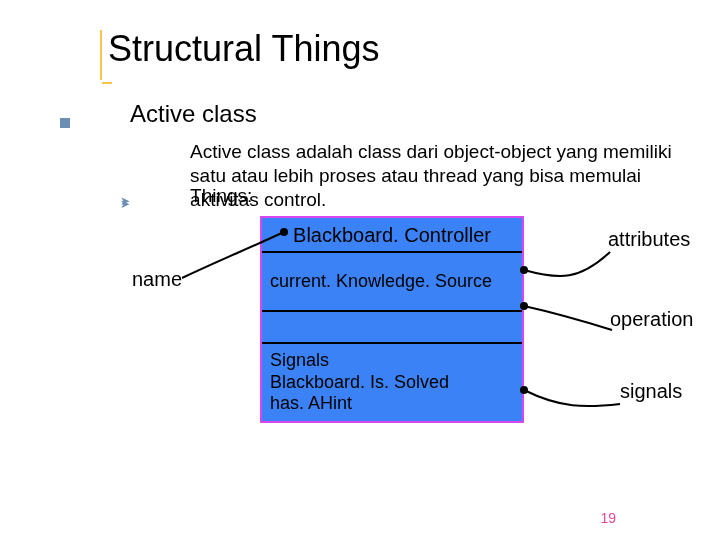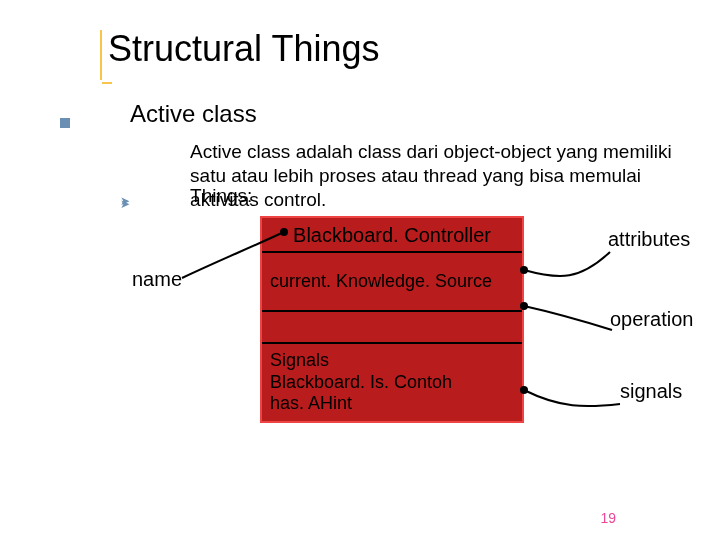--- a/index.html
+++ b/index.html
@@ -64,22 +64,22 @@
     margin-top: 4px;
     flex: none;
   }
   .lvl2-text {
     font-size: 19px;
     color: #000;
     line-height: 1.25;
   }
   .uml-box {
     position: absolute;
-    border: 2px solid #ef4444;
-    background: #b91c1c;
+    border: 2px solid #d946ef;
+    background: #3b82f6;
   }
   .compartment {
     border-top: 2px solid #000;
   }
   .uml-name {
     text-align: center;
     font-size: 20px;
     padding: 6px 4px 4px 4px;
   }
   .uml-attr {
@@ -136,21 +136,21 @@
     <div class="chev">➤</div>
     <div class="lvl2-text">Things:</div>
   </div>
 
   <div class="uml-box" style="left:260px; top:216px; width:260px;">
     <div class="uml-name">Blackboard. Controller</div>
     <div class="compartment uml-attr">current. Knowledge. Source</div>
     <div class="compartment uml-op"></div>
     <div class="compartment uml-sig">
       <div>Signals</div>
-      <div>Blackboard. Is. Contoh</div>
+      <div>Blackboard. Is. Solved</div>
       <div>has. AHint</div>
     </div>
   </div>
 
   <div class="label" style="left:132px; top:268px;">name</div>
   <div class="label" style="left:610px; top:308px;">operation</div>
   <div class="label" style="left:608px; top:228px;">attributes</div>
   <div class="label" style="left:620px; top:380px;">signals</div>
 
   <svg class="connector" style="left:0; top:0;" width="720" height="540">

